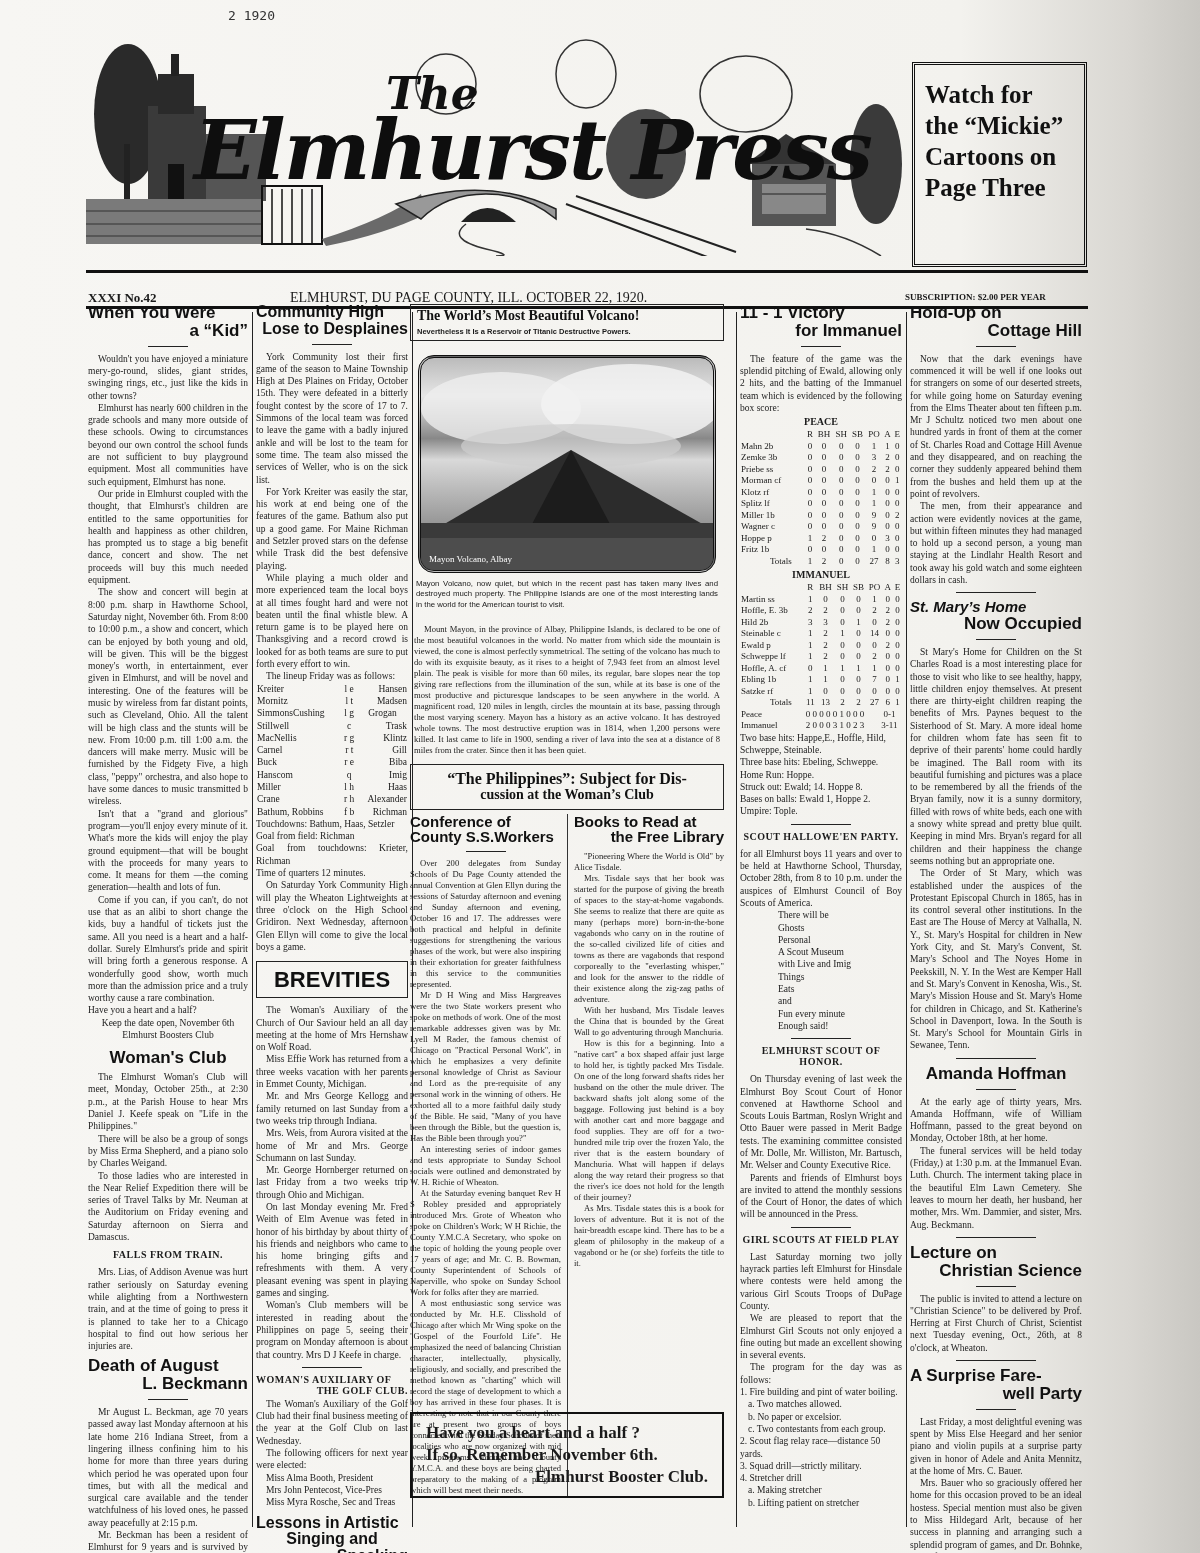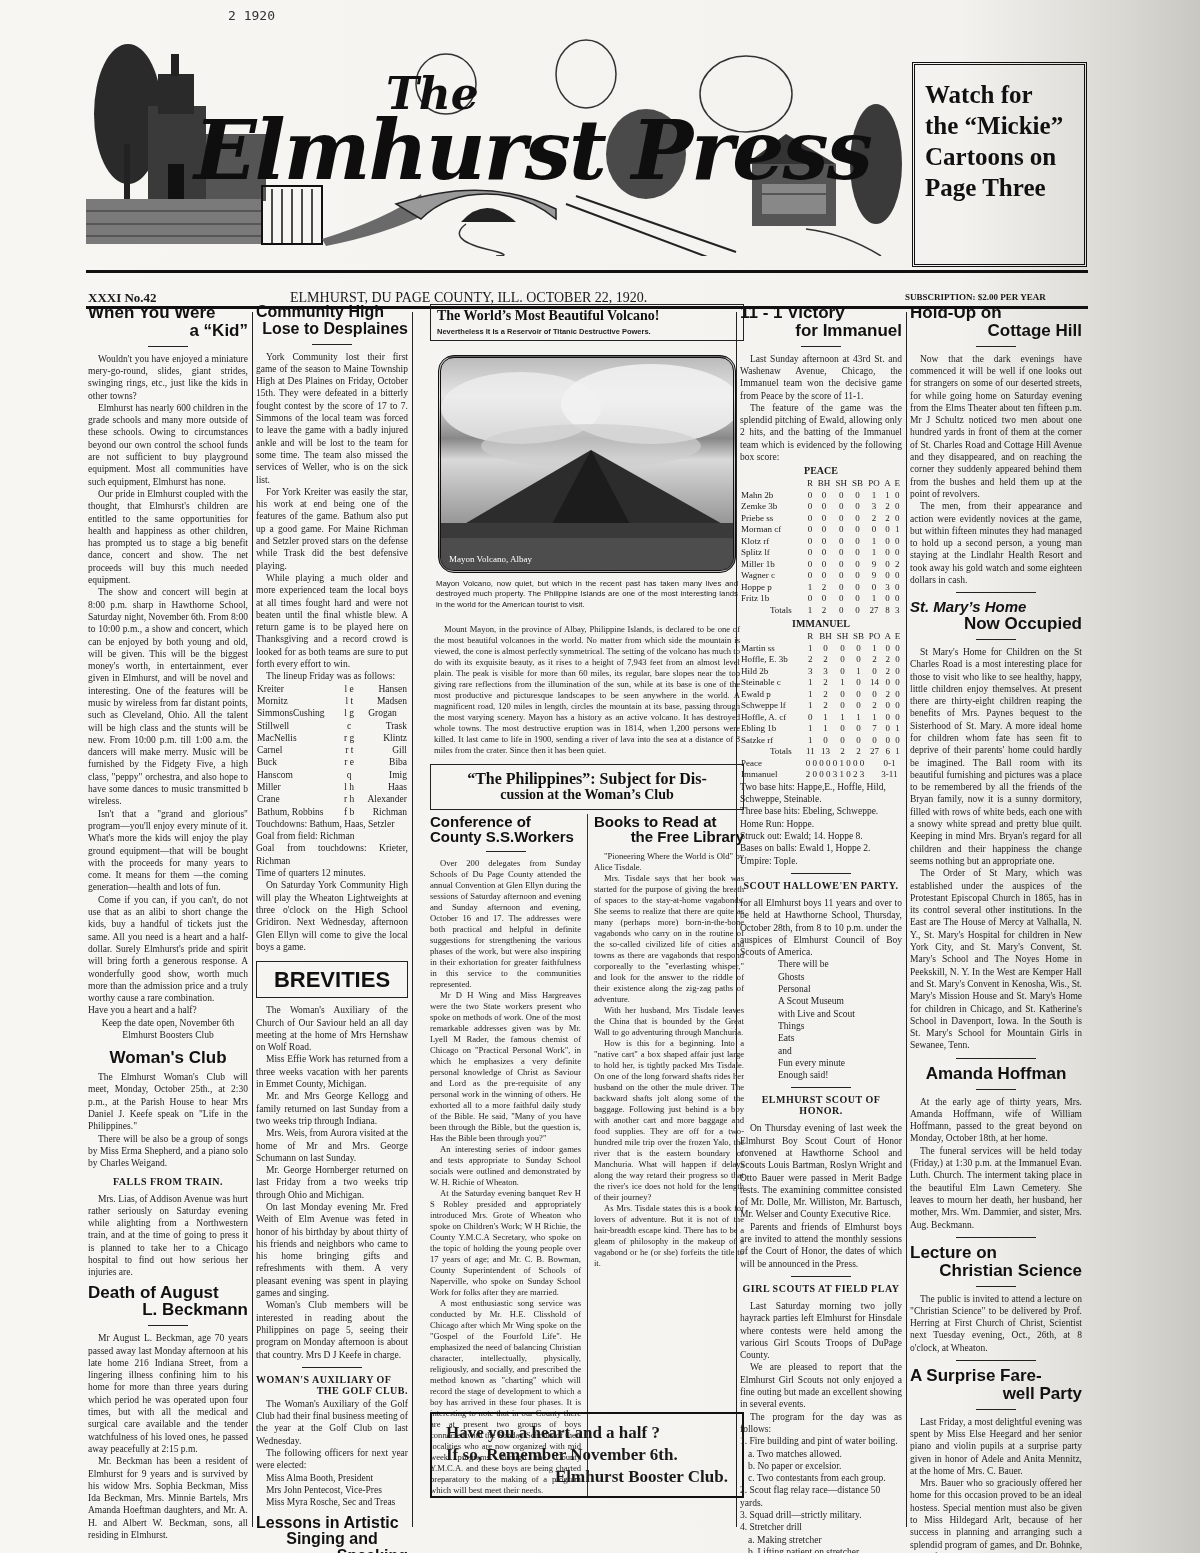--- a/index.html
+++ b/index.html
@@ -149,20 +149,21 @@
         <div style="text-align:center">Keep the date open, November 6th</div>
         <div style="text-align:center">Elmhurst Boosters Club</div>
       </div>
     </div>
 
     <div style="margin-top:8px;">
       <div class="hl" style="font-size:17px; text-align:center;">Woman's Club</div>
       <div class="body" style="margin-top:4px;">
         <p>The Elmhurst Woman's Club will meet, Monday, October 25th., at 2:30 p.m., at the Parish House to hear Mrs Daniel J. Keefe speak on "Life in the Philippines."</p>
         <p>There will be also be a group of songs by Miss Erma Shepherd, and a piano solo by Charles Weigand.</p>
+        <p>To those ladies who are interested in the Near Relief Expedition there will be series of Travel Talks by Mr. Neuman at the Auditorium on Friday evening and Saturday afternoon on Sierra and Damascus.</p>
       </div>
     </div>
 
     <div>
       <div class="sub-hl">FALLS FROM TRAIN.</div>
       <div class="body">
           <p>Mrs. Lias, of Addison Avenue was hurt rather seriously on Saturday evening while alighting from a Northwestern train, and at the time of going to press it is planned to take her to a Chicago hospital to find out how serious her injuries are.</p>
         </div>
     </div>
 
@@ -281,21 +282,21 @@
       <div style="padding-left:10px">Miss Myra Rosche, Sec and Treas</div>
     </div>
     <div style="margin-top:6px;">
       <div class="hl" style="font-size:16px;">Lessons in Artistic</div>
       <div class="hl" style="font-size:16px; text-align:center;">Singing and</div>
       <div class="hl hl-r" style="font-size:16px;">Speaking</div>
 
     </div>
   </div>
 
-  <div class="col" style="left:430px; width:314px;">
+  <div class="col" style="left:410px; width:314px;">
     <div class="box" style="padding:4px 6px;">
       <div class="hl" style="font-size:14px; font-family:'Liberation Serif', serif;">The World’s Most Beautiful Volcano!</div>
       <div style="font-family:'Liberation Sans', sans-serif; font-weight:bold; font-size:7.5px; margin-top:3px;">Nevertheless It Is a Reservoir of Titanic Destructive Powers.</div>
     </div>
     <div class="volcano-img" style="margin:14px 8px 6px 8px;">
       <svg width="300" height="214" viewBox="0 0 300 214">
         <ellipse cx="80" cy="50" rx="80" ry="36" fill="#eeeeee" opacity="0.8"></ellipse>
         <ellipse cx="210" cy="46" rx="90" ry="40" fill="#f2f2f2" opacity="0.85"></ellipse>
         <ellipse cx="150" cy="88" rx="110" ry="22" fill="#cfcfcf" opacity="0.7"></ellipse>
         <polygon points="150,92 20,168 285,168" fill="#2c2c2c"></polygon>
@@ -347,21 +348,20 @@
       <div style="font-size:17px; line-height:22px; text-align:right;">Elmhurst Booster Club.</div>
     </div>
   </div>
 
   <div class="col" style="left:740px; width:162px;">
     <div>
       <div class="hl" style="font-size:17px;">11 - 1 Victory</div>
       <div class="hl hl-r" style="font-size:17px;">for Immanuel</div>
       <div class="dash"></div>
       <div class="body">
-        <p>Last Sunday afternoon at 43rd St. and Washenaw Avenue, Chicago, the Immanuel team won the decisive game from Peace by the score of 11-1.</p>
         <p>The feature of the game was the splendid pitching of Ewald, allowing only 2 hits, and the batting of the Immanuel team which is evidenced by the following box score:</p>
       </div>
       <div class="team-hl">PEACE</div>
       <table class="stat-table">
         <tbody>
             <tr>
               <td class="name"></td>
               <td>R</td>
               <td>BH</td>
               <td>SH</td>
@@ -624,21 +624,21 @@
     <div class="dash" style="width:60px;"></div>
     <div>
       <div class="sub-hl">SCOUT HALLOWE'EN PARTY.</div>
       <div class="body">
         <div>for all Elmhurst boys 11 years and over to be held at Hawthorne School, Thursday, October 28th, from 8 to 10 p.m. under the auspices of Elmhurst Council of Boy Scouts of America.</div>
         <div style="padding-left:38px; text-align:left;">
           <div>There will be</div>
           <div>Ghosts</div>
           <div>Personal</div>
           <div>A Scout Museum</div>
-          <div>with Live and Scout</div>
+          <div>with Live and Imig</div>
           <div>Things</div>
           <div>Eats</div>
           <div>and</div>
           <div>Fun every minute</div>
           <div>Enough said!</div>
         </div>
       </div>
     </div>
     <div class="dash" style="width:60px;"></div>
     <div>

